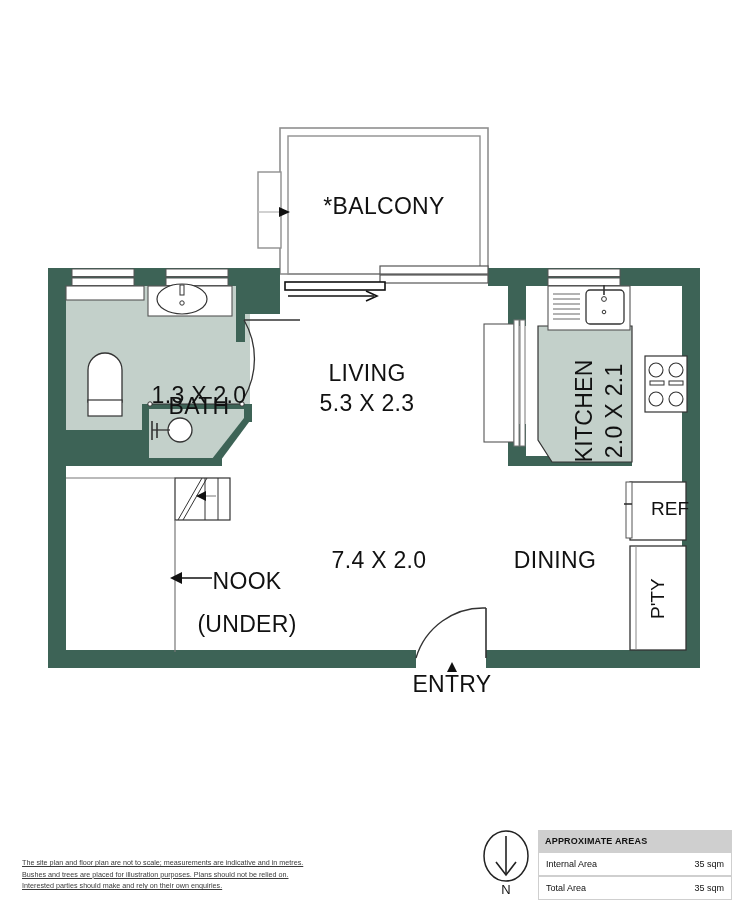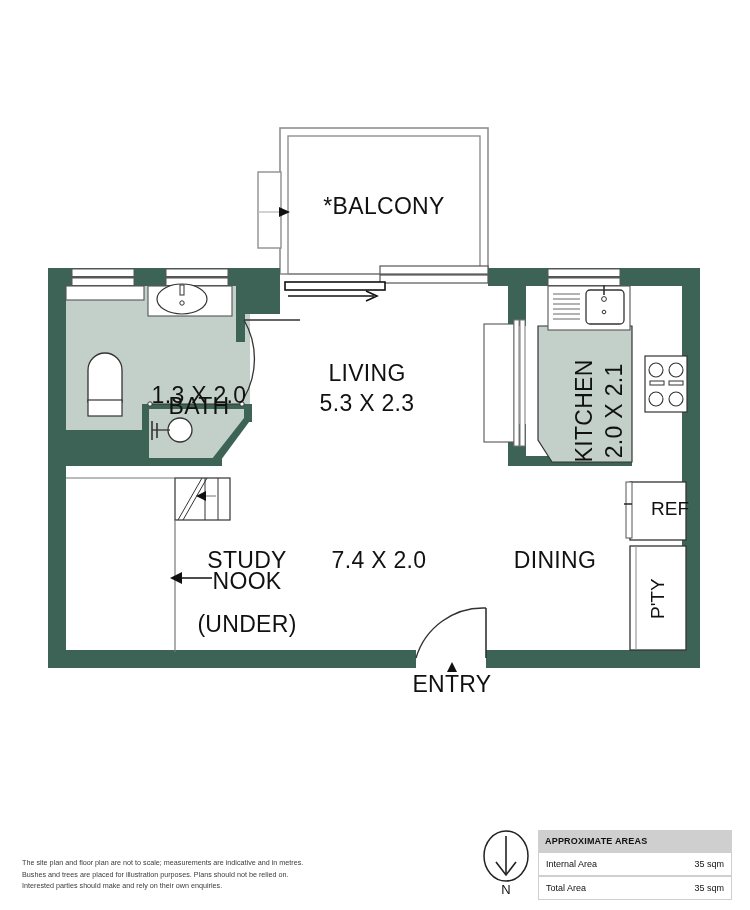--- a/index.html
+++ b/index.html
@@ -53,20 +53,21 @@
   
   #disclaimer {
     position: absolute;
     left: 22px;
     top: 857px;
     width: 330px;
     font-size: 7.2px;
     line-height: 1.62;
     color: #3a3a3a;
     font-family: "Liberation Sans", sans-serif;
+    text-decoration: underline;
   }
   #disclaimer div { white-space: nowrap; }
 
   
   #compass {
     position: absolute;
     left: 476px;
     top: 830px;
     width: 60px;
     height: 72px;
@@ -315,21 +316,20 @@
 
   <div class="lbl lbl-room" style="left:278px; top:361px; width:178px;">LIVING</div>
   <div class="lbl lbl-room" style="left:278px; top:391px; width:178px;">5.3 X 2.3</div>
 
   <div class="lbl lbl-room rot90" style="left:500px; top:398px; width:170px;">KITCHEN</div>
   <div class="lbl lbl-room rot90" style="left:530px; top:398px; width:170px;">2.0 X 2.1</div>
 
   <div class="lbl lbl-room" style="left:290px; top:548px; width:178px;">7.4 X 2.0</div>
   <div class="lbl lbl-room" style="left:466px; top:548px; width:178px;">DINING</div>
 
-  <div class="lbl lbl-room" style="left:158px; top:548px; width:178px;">STUDY</div>
   <div class="lbl lbl-room" style="left:158px; top:569px; width:178px;">NOOK</div>
   <div class="lbl lbl-room" style="left:158px; top:612px; width:178px;">(UNDER)</div>
 
   <div class="lbl lbl-room" style="left:362px; top:672px; width:180px;">ENTRY</div>
 
   <div class="lbl lbl-small" style="left:632px; top:498px; width:76px;">REF</div>
 
   <div class="lbl lbl-small rot90" style="left:608px; top:588px; width:100px;">P'TY</div>
 
 </div>

